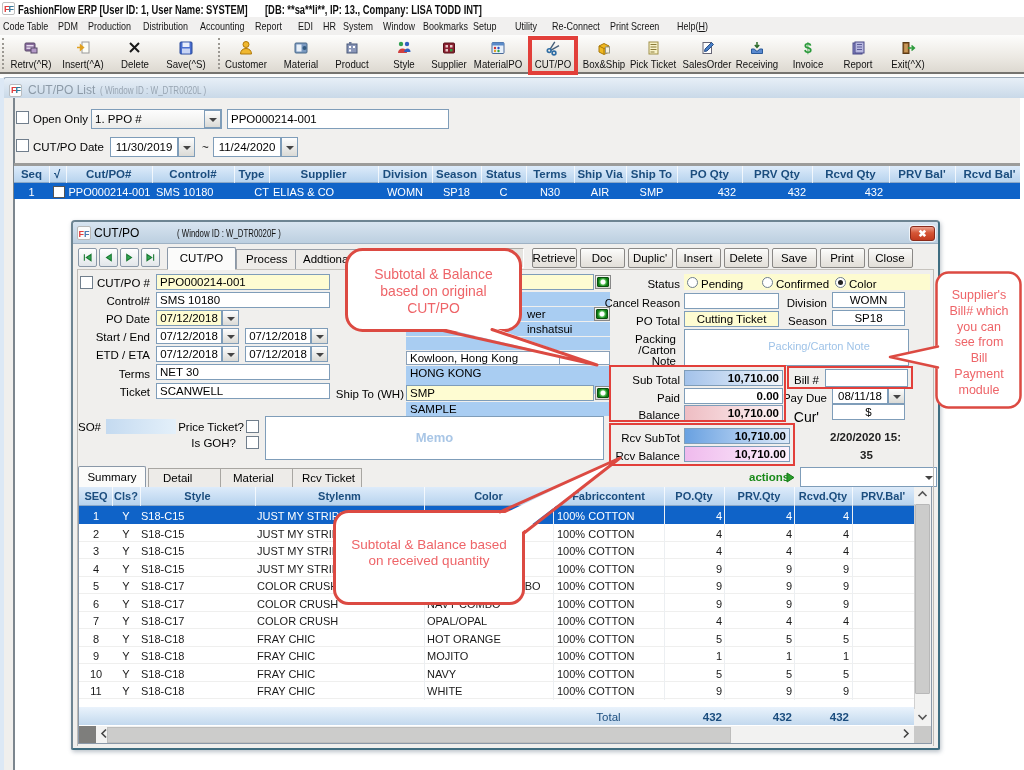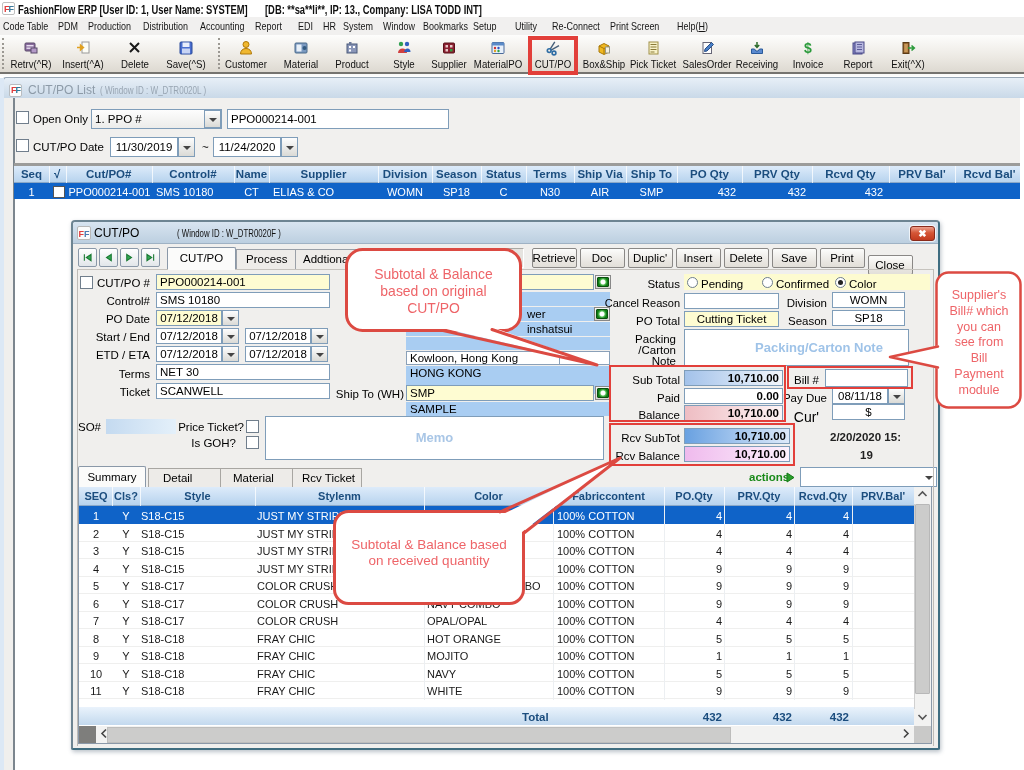--- a/index.html
+++ b/index.html
@@ -188,21 +188,21 @@
 <div class="ab" style="left:14px;top:163px;width:1006px;height:3px;background:#9c9c9a"></div>
 <div class="ab" id="mgrid">
     <div style="position:absolute;left:14px;top:166px;width:1006px;height:17px;background:linear-gradient(#ddebfa,#b7d3ee);border-bottom:1px solid #8aa8c8"></div>
     <div style="position:absolute;left:14px;top:168px;width:35px;text-align:center;font-size:11.5px;font-weight:700;color:#1b4d7e">Seq</div>
     <div style="position:absolute;left:49px;top:168px;width:16.5px;text-align:center;font-size:11.5px;font-weight:700;color:#1b4d7e">√</div>
     <div style="position:absolute;left:49px;top:166px;width:1px;height:33px;background:rgba(255,255,255,.75)"></div>
     <div style="position:absolute;left:65.5px;top:168px;width:86.5px;text-align:center;font-size:11.5px;font-weight:700;color:#1b4d7e">Cut/PO#</div>
     <div style="position:absolute;left:65.5px;top:166px;width:1px;height:33px;background:rgba(255,255,255,.75)"></div>
     <div style="position:absolute;left:152px;top:168px;width:82px;text-align:center;font-size:11.5px;font-weight:700;color:#1b4d7e">Control#</div>
     <div style="position:absolute;left:152px;top:166px;width:1px;height:33px;background:rgba(255,255,255,.75)"></div>
-    <div style="position:absolute;left:234px;top:168px;width:35px;text-align:center;font-size:11.5px;font-weight:700;color:#1b4d7e">Name</div>
+    <div style="position:absolute;left:234px;top:168px;width:35px;text-align:center;font-size:11.5px;font-weight:700;color:#1b4d7e">Type</div>
     <div style="position:absolute;left:234px;top:166px;width:1px;height:33px;background:rgba(255,255,255,.75)"></div>
     <div style="position:absolute;left:269px;top:168px;width:109px;text-align:center;font-size:11.5px;font-weight:700;color:#1b4d7e">Supplier</div>
     <div style="position:absolute;left:269px;top:166px;width:1px;height:33px;background:rgba(255,255,255,.75)"></div>
     <div style="position:absolute;left:378px;top:168px;width:54px;text-align:center;font-size:11.5px;font-weight:700;color:#1b4d7e">Division</div>
     <div style="position:absolute;left:378px;top:166px;width:1px;height:33px;background:rgba(255,255,255,.75)"></div>
     <div style="position:absolute;left:432px;top:168px;width:49px;text-align:center;font-size:11.5px;font-weight:700;color:#1b4d7e">Season</div>
     <div style="position:absolute;left:432px;top:166px;width:1px;height:33px;background:rgba(255,255,255,.75)"></div>
     <div style="position:absolute;left:481px;top:168px;width:45px;text-align:center;font-size:11.5px;font-weight:700;color:#1b4d7e">Status</div>
     <div style="position:absolute;left:481px;top:166px;width:1px;height:33px;background:rgba(255,255,255,.75)"></div>
     <div style="position:absolute;left:526px;top:168px;width:48px;text-align:center;font-size:11.5px;font-weight:700;color:#1b4d7e">Terms</div>
@@ -219,21 +219,21 @@
     <div style="position:absolute;left:812px;top:166px;width:1px;height:33px;background:rgba(255,255,255,.75)"></div>
     <div style="position:absolute;left:889px;top:168px;width:66px;text-align:center;font-size:11.5px;font-weight:700;color:#1b4d7e">PRV Bal'</div>
     <div style="position:absolute;left:889px;top:166px;width:1px;height:33px;background:rgba(255,255,255,.75)"></div>
     <div style="position:absolute;left:955px;top:168px;width:69px;text-align:center;font-size:11.5px;font-weight:700;color:#1b4d7e">Rcvd Bal'</div>
     <div style="position:absolute;left:955px;top:166px;width:1px;height:33px;background:rgba(255,255,255,.75)"></div>
     <div style="position:absolute;left:14px;top:183px;width:1006px;height:16px;background:#0f63c8"></div>
     <div style="position:absolute;left:53px;top:185.5px;width:12px;height:12px;background:#fff;border:1px solid #555"></div>
     <div style="position:absolute;left:14px;width:35px;text-align:center;top:185.5px;font-size:11px;color:#fff;white-space:nowrap">1</div>
     <div style="position:absolute;left:68.5px;width:82px;text-align:left;top:185.5px;font-size:11px;color:#fff;white-space:nowrap">PPO000214-001</div>
     <div style="position:absolute;left:156px;width:74px;text-align:left;top:185.5px;font-size:11px;color:#fff;white-space:nowrap">SMS 10180</div>
-    <div style="position:absolute;left:234px;width:35px;text-align:center;top:185.5px;font-size:11px;color:#fff;white-space:nowrap">CT</div>
+    <div style="position:absolute;left:234px;width:35px;text-align:right;top:185.5px;font-size:11px;color:#fff;white-space:nowrap">CT</div>
     <div style="position:absolute;left:273px;width:101px;text-align:left;top:185.5px;font-size:11px;color:#fff;white-space:nowrap">ELIAS &amp; CO</div>
     <div style="position:absolute;left:378px;width:54px;text-align:center;top:185.5px;font-size:11px;color:#fff;white-space:nowrap">WOMN</div>
     <div style="position:absolute;left:432px;width:49px;text-align:center;top:185.5px;font-size:11px;color:#fff;white-space:nowrap">SP18</div>
     <div style="position:absolute;left:481px;width:45px;text-align:center;top:185.5px;font-size:11px;color:#fff;white-space:nowrap">C</div>
     <div style="position:absolute;left:526px;width:48px;text-align:center;top:185.5px;font-size:11px;color:#fff;white-space:nowrap">N30</div>
     <div style="position:absolute;left:574px;width:52px;text-align:center;top:185.5px;font-size:11px;color:#fff;white-space:nowrap">AIR</div>
     <div style="position:absolute;left:626px;width:51px;text-align:center;top:185.5px;font-size:11px;color:#fff;white-space:nowrap">SMP</div>
     <div style="position:absolute;left:677px;width:59px;text-align:right;top:185.5px;font-size:11px;color:#fff;white-space:nowrap">432</div>
     <div style="position:absolute;left:742px;width:64px;text-align:right;top:185.5px;font-size:11px;color:#fff;white-space:nowrap">432</div>
     <div style="position:absolute;left:812px;width:71px;text-align:right;top:185.5px;font-size:11px;color:#fff;white-space:nowrap">432</div>
@@ -264,21 +264,21 @@
 <div class="ab" style="left:303px;top:253px;font-size:11.5px">Addtional</div>
 <div class="ab" style="left:167px;top:247px;width:69px;height:23px;background:#fbfbfa;border:1px solid #8a98a8;border-bottom:0;border-radius:2px 2px 0 0;text-align:center;font-size:11.5px;line-height:21px">CUT/PO</div>
 <div class="ab" style="left:366px;top:248px;width:158px;height:20px;background:#e5e3df;border:1px solid #aaa8a4;border-right-color:#fff;border-bottom-color:#fff"></div>
 <div class="btn" style="left:531.5px;top:248px;width:45px">Retrieve</div>
 <div class="btn" style="left:579.5px;top:248px;width:45px">Doc</div>
 <div class="btn" style="left:627.5px;top:248px;width:45px">Duplic'</div>
 <div class="btn" style="left:675.5px;top:248px;width:45px">Insert</div>
 <div class="btn" style="left:723.5px;top:248px;width:45px">Delete</div>
 <div class="btn" style="left:771.5px;top:248px;width:45px">Save</div>
 <div class="btn" style="left:819.5px;top:248px;width:45px">Print</div>
-<div class="btn" style="left:867.5px;top:255px;width:45px">Close</div>
+<div class="btn" style="left:867.5px;top:248px;width:45px">Close</div>
 <div class="ab" style="left:77px;top:269px;width:856px;height:1px;background:#c6c3be"></div>
 <div class="ab" style="left:168px;top:269px;width:67px;height:1px;background:#fbfbfa"></div>
 <div class="cb" style="left:80px;top:276px"></div>
 <div class="lbl" style="left:20px;top:277px;width:130px;font-size:11.5px">CUT/PO #</div>
 <div class="lbl" style="left:20px;top:295px;width:130px;font-size:11.5px">Control#</div>
 <div class="lbl" style="left:20px;top:313px;width:130px;font-size:11.5px">PO Date</div>
 <div class="lbl" style="left:20px;top:331px;width:130px;font-size:11.5px">Start / End</div>
 <div class="lbl" style="left:20px;top:349px;width:130px;font-size:11.5px">ETD / ETA</div>
 <div class="lbl" style="left:20px;top:368px;width:130px;font-size:11.5px">Terms</div>
 <div class="lbl" style="left:20px;top:386px;width:130px;font-size:11.5px">Ticket</div>
@@ -338,40 +338,40 @@
 <div class="lbl" style="left:727px;top:297px;width:100px">Division</div>
 <div class="inp" style="left:832px;top:292px;width:73px;height:16px;text-align:center">WOMN</div>
 <div class="lbl" style="left:550px;top:315px;width:130px;font-size:11.5px">PO Total</div>
 <div class="inp yel" style="left:684px;top:311px;width:95px;height:16px;text-align:center;padding:1px 0">Cutting Ticket</div>
 <div class="lbl" style="left:727px;top:315px;width:100px">Season</div>
 <div class="inp" style="left:832px;top:310px;width:73px;height:16px;text-align:center">SP18</div>
 <div class="lbl" style="left:546px;top:333px;width:130px">Packing</div>
 <div class="lbl" style="left:546px;top:344px;width:130px">/Carton</div>
 <div class="lbl" style="left:546px;top:355px;width:130px">Note</div>
 <div class="inp" style="left:684px;top:329px;width:225px;height:37px"></div>
-<div class="ab" style="left:684px;top:340px;width:270px;text-align:center;font-size:13px;font-weight:700;color:#9fc3e8">Packing/Carton Note</div>
+<div class="ab" style="left:684px;top:340px;width:270px;text-align:center;font-size:11px;font-weight:400;color:#9fc3e8">Packing/Carton Note</div>
 <div class="lbl" style="left:550px;top:374px;width:130px;font-size:11.5px">Sub Total</div>
 <div class="inp" style="left:684px;top:370px;width:99px;height:16px;background:linear-gradient(90deg,#a3c2ea,#f3f7fc);text-align:right;font-weight:700">10,710.00</div>
 <div class="lbl" style="left:719px;top:374px;width:100px;font-size:11.5px">Bill #</div>
 <div class="inp" style="left:825px;top:369px;width:83px;height:18px"></div>
 <div class="lbl" style="left:550px;top:392px;width:130px;font-size:11.5px">Paid</div>
 <div class="inp" style="left:684px;top:388px;width:99px;height:16px;text-align:right;font-weight:700">0.00</div>
 <div class="lbl" style="left:727px;top:392px;width:100px">Pay Due</div>
 <div class="inp" style="left:832px;top:388px;width:56px;height:16px;text-align:center;padding:1px 0">08/11/18</div>
 <div class="ddb" style="left:888px;top:388px;height:16px"></div>
 <div class="lbl" style="left:550px;top:409px;width:130px;font-size:11.5px">Balance</div>
 <div class="inp" style="left:684px;top:405px;width:99px;height:16px;background:linear-gradient(90deg,#eebdc3,#fdf4f5);text-align:right;font-weight:700">10,710.00</div>
 <div class="lbl" style="left:719px;top:409px;width:100px;font-size:14px">Cur'</div>
 <div class="inp" style="left:832px;top:404px;width:73px;height:16px;text-align:center">$</div>
 <div class="lbl" style="left:550px;top:432px;width:130px;font-size:11.5px">Rcv SubTot</div>
 <div class="inp" style="left:684px;top:428px;width:106px;height:16px;background:linear-gradient(90deg,#69a1e1,#ddeafa);text-align:right;font-weight:700">10,710.00</div>
 <div class="ab" style="left:830px;top:431px;font-size:11.5px;font-weight:700;color:#222">2/20/2020 15:</div>
 <div class="lbl" style="left:550px;top:450px;width:130px;font-size:11.5px">Rcv Balance</div>
 <div class="inp" style="left:684px;top:446px;width:106px;height:16px;background:linear-gradient(90deg,#efbaed,#fdf2fd);text-align:right;font-weight:700">10,710.00</div>
-<div class="ab" style="left:860px;top:449px;font-size:11.5px;font-weight:700;color:#222">19</div>
+<div class="ab" style="left:860px;top:449px;font-size:11.5px;font-weight:700;color:#222">35</div>
 <div class="ab" style="left:148px;top:468px;width:214px;height:19px;background:#edebe8;border:1px solid #a8a6a2;border-bottom:0"></div>
 <div class="ab" style="left:220px;top:468px;width:1px;height:19px;background:#a8a6a2"></div>
 <div class="ab" style="left:292px;top:468px;width:1px;height:19px;background:#a8a6a2"></div>
 <div class="ab" style="left:163px;top:472px;font-size:11.5px">Detail</div>
 <div class="ab" style="left:233px;top:472px;font-size:11.5px">Material</div>
 <div class="ab" style="left:302px;top:472px;font-size:11.5px">Rcv Ticket</div>
 <div class="ab" style="left:78px;top:466px;width:68px;height:21px;background:#fbfbfa;border:1px solid #8a98a8;border-bottom:0;border-radius:2px 2px 0 0;text-align:center;font-size:11.5px;line-height:20px">Summary</div>
 <div class="ab" style="left:749px;top:471px;font-size:11.5px;font-weight:700;color:#1a8a1a">actions</div>
 <svg class="ab" style="left:786px;top:472px" width="10" height="11">
     <path d="M1 1l7 4.5L1 10z" fill="#2aa02a" stroke="#187818"></path>
@@ -505,21 +505,21 @@
 <div class="ab" style="left:724px;top:685.0px;width:68px;text-align:right;font-size:11px;color:#1a1a1a">9</div>
 <div class="ab" style="left:794px;top:685.0px;width:55px;text-align:right;font-size:11px;color:#1a1a1a">9</div>
 <div class="ab" style="left:79px;top:698.0px;width:835px;height:1px;background:#efefee"></div>
 <div class="ab" style="left:424px;top:506px;width:1px;height:194px;background:#eceff2"></div>
 <div class="ab" style="left:553px;top:506px;width:1px;height:194px;background:#eceff2"></div>
 <div class="ab" style="left:664px;top:506px;width:1px;height:194px;background:#eceff2"></div>
 <div class="ab" style="left:724px;top:506px;width:1px;height:194px;background:#eceff2"></div>
 <div class="ab" style="left:794px;top:506px;width:1px;height:194px;background:#eceff2"></div>
 <div class="ab" style="left:852px;top:506px;width:1px;height:194px;background:#eceff2"></div>
 <div class="ab" style="left:79px;top:707px;width:835px;height:18px;background:linear-gradient(#eaf3fc,#c3d9ee)"></div>
-<div class="ab" style="left:522px;top:711px;width:111px;text-align:left;font-size:11.5px;font-weight:700;color:#1b4d7e">Total</div>
+<div class="ab" style="left:553px;top:711px;width:111px;text-align:center;font-size:11.5px;font-weight:400;color:#1b4d7e">Total</div>
 <div class="ab" style="left:664px;top:711px;width:58px;text-align:right;font-size:11.5px;font-weight:700;color:#1b4d7e">432</div>
 <div class="ab" style="left:724px;top:711px;width:68px;text-align:right;font-size:11.5px;font-weight:700;color:#1b4d7e">432</div>
 <div class="ab" style="left:794px;top:711px;width:55px;text-align:right;font-size:11.5px;font-weight:700;color:#1b4d7e">432</div>
 <div class="ab" style="left:914px;top:487px;width:17px;height:239px;background:#f2f2f1;border-left:1px solid #d0d0d0"></div>
 <div class="ab" style="left:914px;top:487px;width:17px;height:17px;background:#f2f2f1;text-align:center"><svg width="15" height="15">
       <path d="M3.5 9 7.5 5l4 4" fill="none" stroke="#555" stroke-width="1.6"></path>
     </svg></div>
 <div class="ab" style="left:914px;top:709px;width:17px;height:17px;background:#f2f2f1;text-align:center"><svg width="15" height="15">
       <path d="M3.5 6l4 4 4-4" fill="none" stroke="#555" stroke-width="1.6"></path>
     </svg></div>

